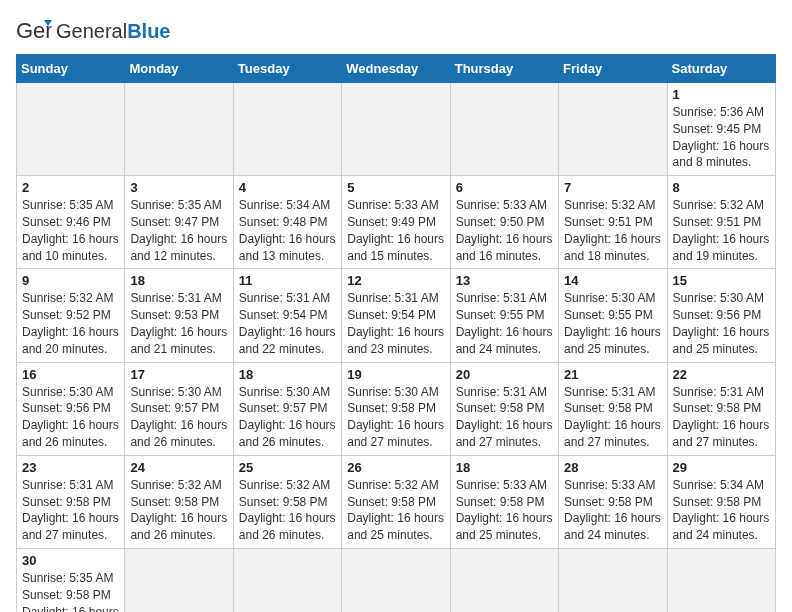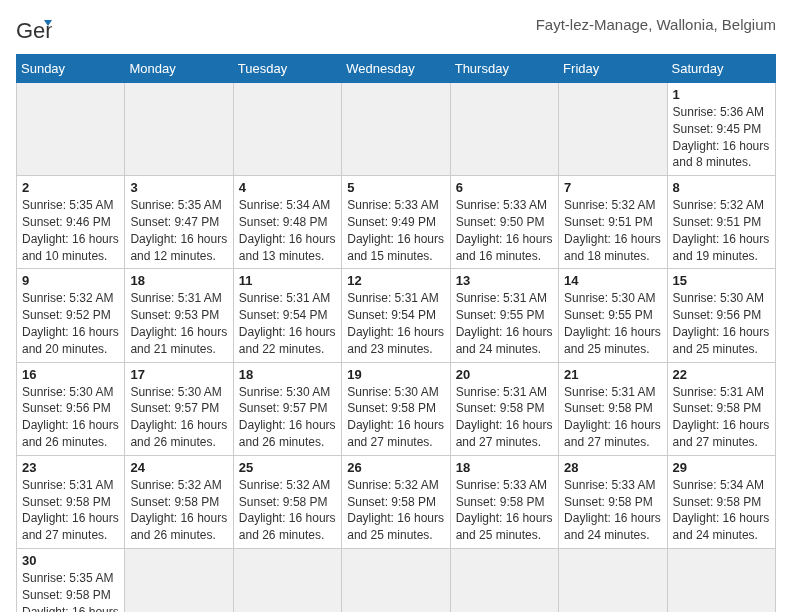--- a/index.html
+++ b/index.html
@@ -39,21 +39,21 @@
     }
     table {
       width: 100%;
       border-collapse: collapse;
       table-layout: fixed;
     }
     thead th {
       background: #1a6faf;
       color: #fff;
       font-size: 13px;
-      font-weight: normal;
+      font-weight: bold;
       padding: 6px 4px;
       text-align: left;
       border: 1px solid #1a6faf;
     }
     tbody td {
       border: 1px solid #ccc;
       vertical-align: top;
       padding: 4px 5px;
       font-size: 10.5px;
       color: #333;
@@ -78,23 +78,27 @@
   </style>
 </head>
 <body>
 
 <div class="header">
   <div class="logo">
     <svg class="logo-icon" viewBox="0 0 36 30">
       <text x="0" y="22" font-size="22" font-family="Arial" font-weight="normal" fill="#333">General</text>
       <polygon points="28,4 36,4 32,10" fill="#1a6faf"></polygon>
     </svg>
+    <div>
+      <div style="font-size:20px; color:#333; font-family:Arial; line-height:1;">
+        <span style="color:#333; font-weight:normal;">General</span><span style="color:#1a6faf; font-weight:bold;">Blue</span>
+      </div>
+    </div>
   </div>
   <div class="title-block">
-    <div class="location">Fayt-lez-Manage, Wallonia, Belgium</div>
   </div>
 </div>
 
 <table>
   <thead>
     <tr>
     <th>Sunday</th>
         <th>Monday</th>
         <th>Tuesday</th>
         <th>Wednesday</th>

